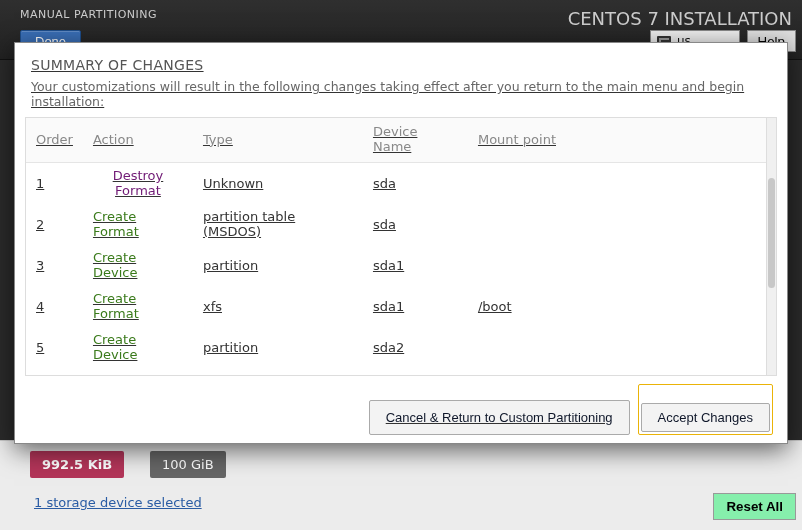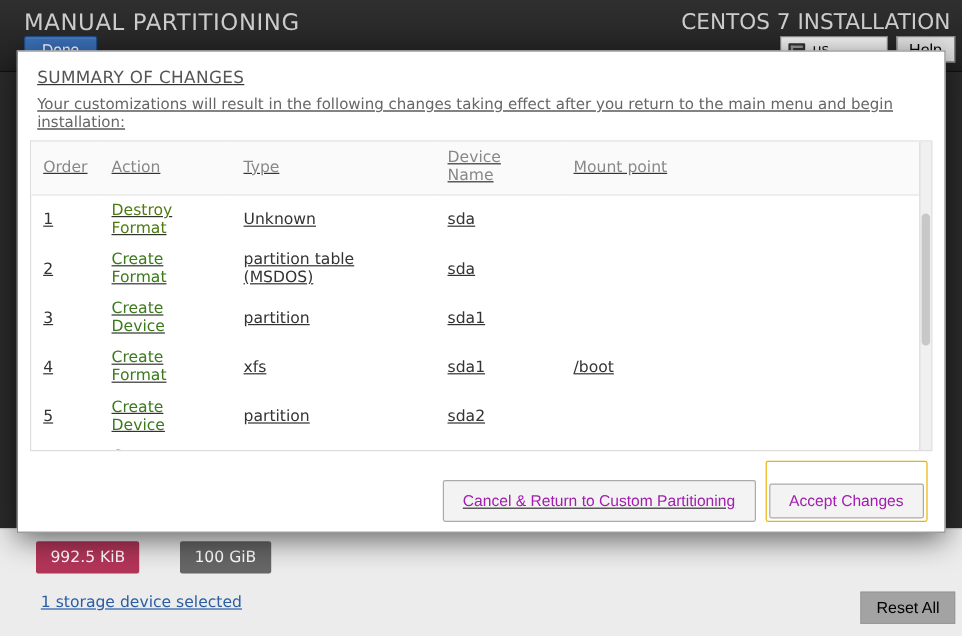--- a/index.html
+++ b/index.html
@@ -13,21 +13,21 @@
     position: relative;
     color: #333;
   }
   
   .bg-header {
     position: absolute; top: 0; left: 0; right: 0; height: 60px;
     background: linear-gradient(#2f2f2f,#222);
     border-bottom: 1px solid #111;
     color: #ddd;
   }
-  .bg-title { position: absolute; top: 8px; left: 20px; font-size: 19px; letter-spacing: .5px; color:#ccc; }
+  .bg-title { position: absolute; top: 8px; left: 20px; font-size: 11px; letter-spacing: .5px; color:#ccc; }
   .bg-subtitle { position: absolute; top: 8px; right: 10px; font-size: 18px; color:#ccc; }
   .done-btn {
     position: absolute; top: 30px; left: 20px;
     background: #3a6fb7; color:#fff; border:1px solid #1e4e8c;
     padding: 3px 14px; border-radius:2px; font-size:13px;
     box-shadow: inset 0 1px 0 rgba(255,255,255,.2);
   }
   .kbd-box {
     position: absolute; top: 30px; right: 62px;
     background:#eee; border:1px solid #888; display:flex; align-items:center;
@@ -39,33 +39,33 @@
     position: absolute; top: 30px; right: 6px;
     background:#e0e0e0; border:1px solid #888; padding:2px 10px; height:22px;
   }
   
   .bg-bottom {
     position:absolute; left:0; right:0; bottom:0; height:90px;
     background:#ececec; border-top:1px solid #ccc; color:#555;
   }
   .chip-red {
     position:absolute; bottom:52px; left:30px;
-    background:#b33559; color:#fff; padding:6px 12px; border-radius:2px;
+    background:#b33559; color:#fff; padding:6px 12px; border-radius:2px;font-weight:bold;
   }
   .chip-gray {
     position:absolute; bottom:52px; left:150px;
     background:#666; color:#fff; padding:6px 12px; border-radius:2px;
   }
   .storage-link {
     position:absolute; bottom:20px; left:34px;
     color:#2a5ca4; text-decoration:underline; font-size:13px;
   }
   .reset-btn {
     position:absolute; bottom:10px; right:6px;
-    background:#a3a3a3; border:1px solid #999; padding:5px 12px;
+    background:#86efac; border:1px solid #999; padding:5px 12px;font-weight:bold;
   }
   
   .dialog {
     position:absolute; top:42px; left:14px; right:14px; bottom:86px;
     background:#fff; border:1px solid #888; box-shadow:0 6px 24px rgba(0,0,0,.6);
     display:flex; flex-direction:column; padding:10px 10px 6px;text-decoration:underline;
   }
   .dlg-title { font-size:14px; color:#555; letter-spacing:.3px; margin:4px 6px 6px; }
   .dlg-desc { font-size:12.5px; color:#666; margin:0 6px 8px; }
   .table-wrap {
@@ -76,34 +76,34 @@
   table { width:100%; border-collapse:collapse; font-size:13px; }
   thead th {
     text-align:left; font-weight:400; color:#888; padding:6px 10px 8px;
     border-bottom:1px solid #e5e5e5; background:#fafafa;
   }
   tbody td { padding:5px 10px; color:#333; border-bottom:1px solid transparent; }
   .order-col { width:52px; }
   .action-col { width:110px; }
   .type-col { width:170px; }
   .device-col { width:105px; }
-  .action-destroy { color:#4d7c0f; }
+  .action-destroy { color:#701a75;text-align:center; }
   .action-create  { color:#3a7a1b; }
   .scrollbar-fake {
     width:10px; background:#f0f0f0; border-left:1px solid #ddd; position:relative;
   }
   .scrollbar-fake::after {
     content:""; position:absolute; left:1px; right:1px; top:60px; height:110px;
     background:#c8c8c8; border-radius:4px;
   }
   
   .btn-row { display:flex; justify-content:flex-end; gap:8px; padding:8px 4px 2px;}
   .btn {
     background:#f3f3f3; border:1px solid #aaa; padding:6px 16px;
-    font-size:13px; color:#a21caf; border-radius:2px;margin-top:16px;
+    font-size:13px; color:#0f172a; border-radius:2px;margin-top:16px;
   }
   .accept-wrap {
     border:1px solid #eab308; padding:2px; border-radius:2px;
   }
   .accept-wrap .btn { border:1px solid #aaa; }
 </style>
 </head>
 <body>
 
 <div class="bg-header">

